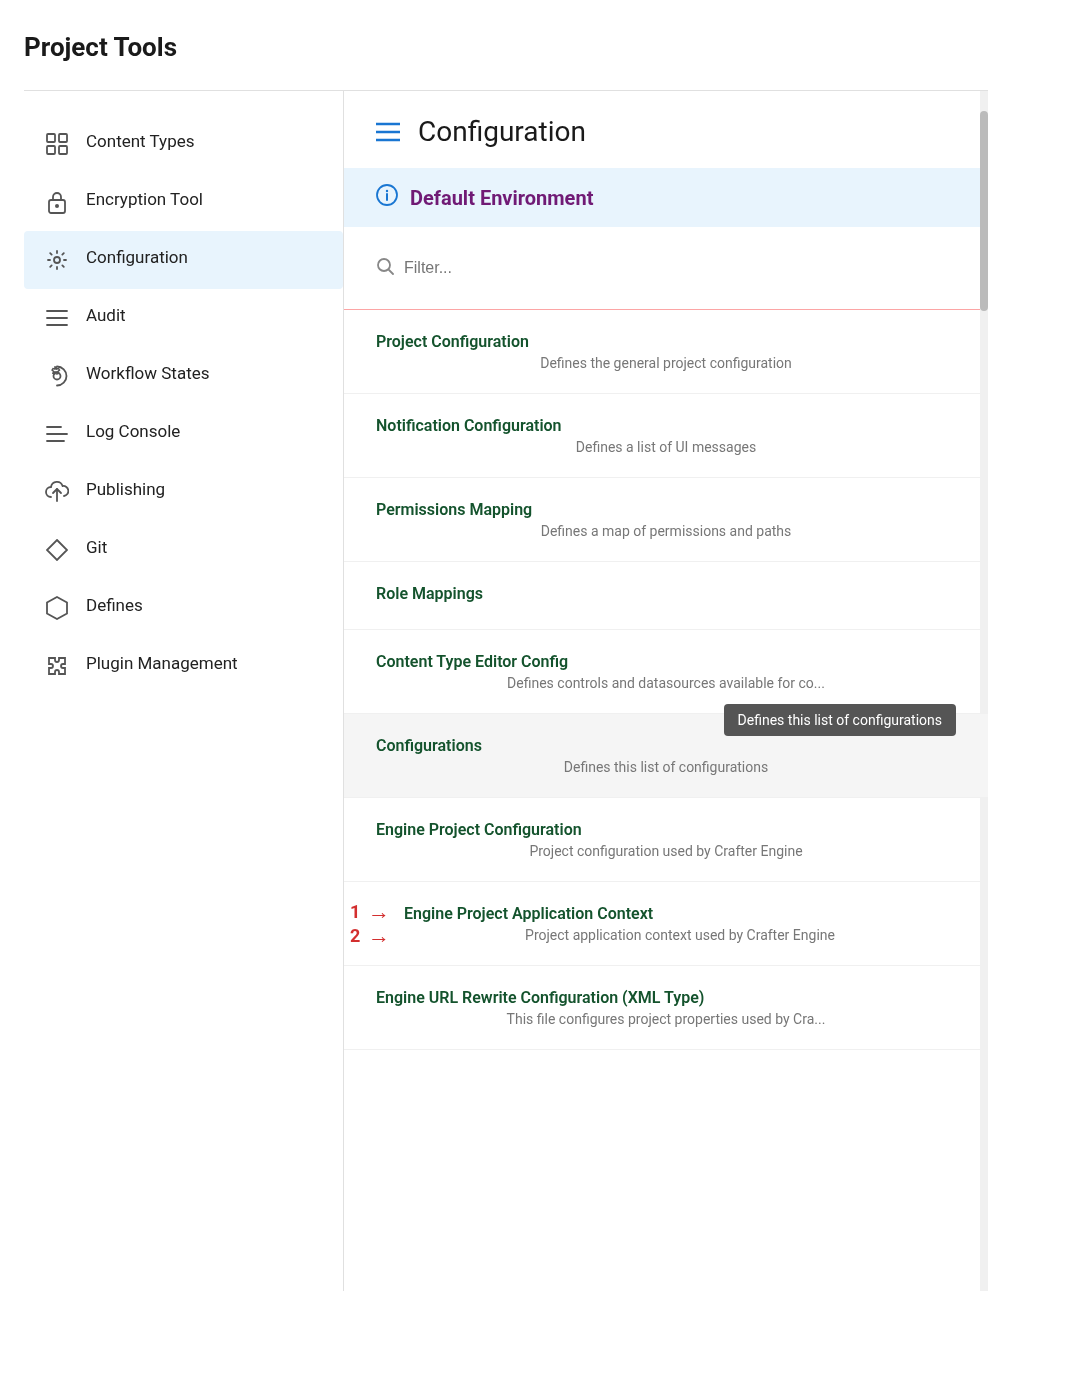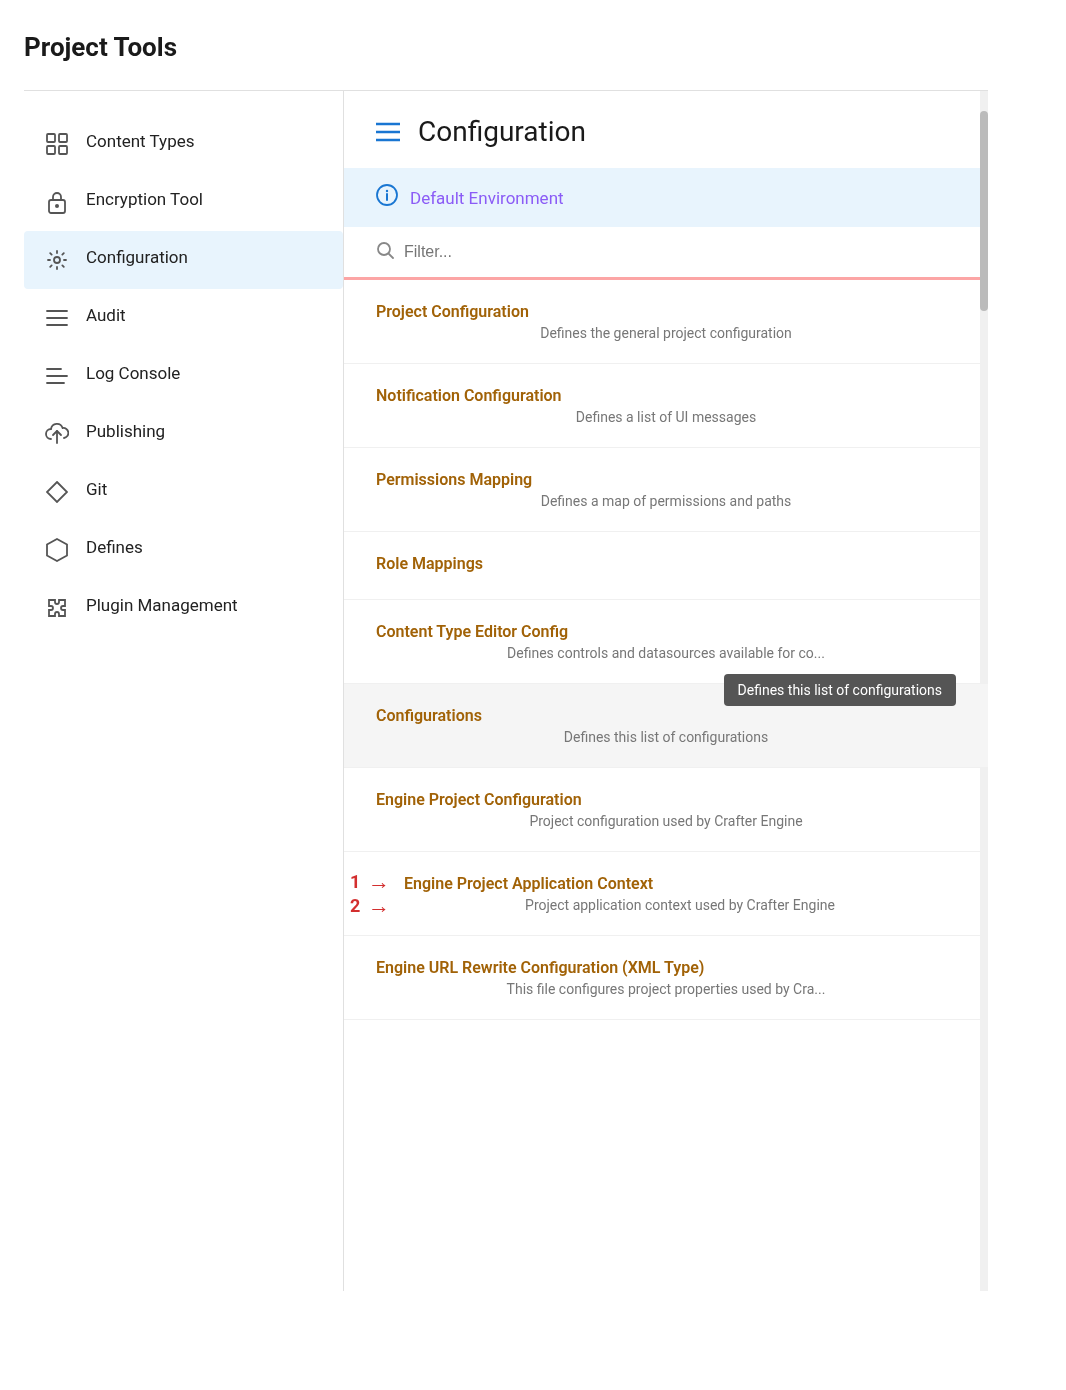--- a/index.html
+++ b/index.html
@@ -110,29 +110,29 @@
       gap: 12px;
       margin-bottom: 0;
     }
 
     .env-banner-icon {
       color: #1976d2;
       font-size: 20px;
     }
 
     .env-banner-text {
-      font-size: 17px;
-      color: #8b5cf6;
-      font-weight: 400;
+      font-size: 20px;
+      color: #701a75;
+      font-weight: 700;
     }
 
     
     .filter-row {
-      padding: 14px 32px;
-      border-bottom: 3px solid #fca5a5;
+      padding: 30px 32px;
+      border-bottom: 1px solid #fca5a5;
       display: flex;
       align-items: center;
       gap: 10px;
     }
 
     .filter-icon {
       color: #888;
       font-size: 16px;
     }
 
@@ -157,21 +157,21 @@
       position: relative;
     }
 
     .config-item.highlighted {
       background: #f5f5f5;
     }
 
     .config-item-title {
       font-size: 16px;
       font-weight: 600;
-      color: #a16207;
+      color: #14532d;
       margin-bottom: 4px;
     }
 
     .config-item-desc {
       font-size: 14px;
       color: #777;
       text-align: center;
     }
 
     
@@ -255,20 +255,31 @@
         <span class="sidebar-icon">
           <svg width="22" height="18" viewBox="0 0 22 18" fill="none">
             <line x1="1" y1="2" x2="21" y2="2" stroke="#555" stroke-width="1.8" stroke-linecap="round"></line>
             <line x1="1" y1="9" x2="21" y2="9" stroke="#555" stroke-width="1.8" stroke-linecap="round"></line>
             <line x1="1" y1="16" x2="21" y2="16" stroke="#555" stroke-width="1.8" stroke-linecap="round"></line>
           </svg>
         </span>
         <span class="sidebar-label">Audit</span>
       </div>
 
+      <div class="sidebar-item">
+        <span class="sidebar-icon">
+          <svg width="22" height="22" viewBox="0 0 22 22" fill="none">
+            <circle cx="11" cy="11" r="3.5" stroke="#555" stroke-width="1.8"></circle>
+            <path d="M11 1.5A9.5 9.5 0 0 1 11 20.5" stroke="#555" stroke-width="1.8" stroke-linecap="round" fill="none"></path>
+            <path d="M2.2 6.5l1.7 1M18.1 6.5l-1.7 1M2.2 15.5l1.7-1M18.1 15.5l-1.7-1M11 1.5l-.6 1.8M11 20.5l.6-1.8" stroke="none"></path>
+            <path d="M9.5 2.1l-.5 1.9-2-0.5-.9 1.6 1.5 1.3-.7 1.9 1.7.6.2-2h2l.2 2 1.7-.6-.7-1.9 1.5-1.3-.9-1.6-2 .5-.5-1.9h-2z" stroke="#555" stroke-width="1.5" fill="none"></path>
+          </svg>
+        </span>
+        <span class="sidebar-label">Workflow States</span>
+      </div>
 
       <div class="sidebar-item">
         <span class="sidebar-icon">
           <svg width="22" height="18" viewBox="0 0 22 18" fill="none">
             <line x1="1" y1="2" x2="15" y2="2" stroke="#555" stroke-width="1.8" stroke-linecap="round"></line>
             <line x1="1" y1="9" x2="21" y2="9" stroke="#555" stroke-width="1.8" stroke-linecap="round"></line>
             <line x1="1" y1="16" x2="18" y2="16" stroke="#555" stroke-width="1.8" stroke-linecap="round"></line>
           </svg>
         </span>
         <span class="sidebar-label">Log Console</span>

